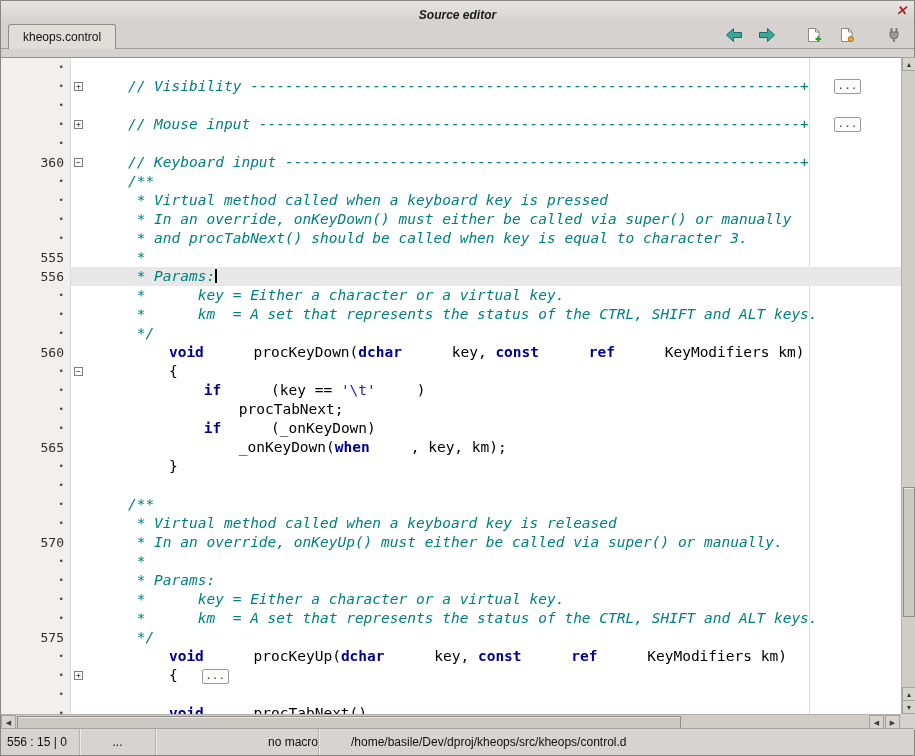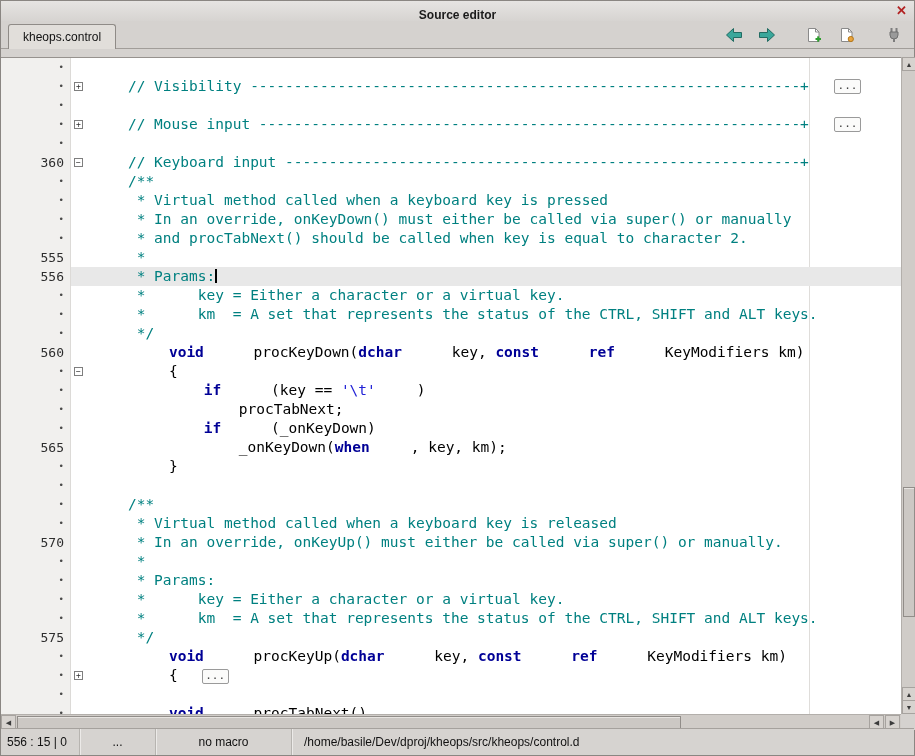--- a/index.html
+++ b/index.html
@@ -3,21 +3,21 @@
 <meta charset="utf-8">
 <style>
   * { margin:0; padding:0; box-sizing:border-box; }
   html,body { width:915px; height:756px; overflow:hidden; }
   body { font-family:"Liberation Sans", sans-serif; background:#d5d2cf; position:relative; }
   .window { position:absolute; inset:0; border:1px solid #8a8682; }
 
   
   .titlebar { position:absolute; top:0; left:0; right:0; height:28px;
     background:linear-gradient(#e6e4e2,#d1cecb); border-bottom:1px solid #b3b0ad;
-    display:flex; align-items:center; justify-content:center; }
+    display:flex; align-items:center; justify-content:center;font-style:italic; }
   .title { font-size:12px; font-weight:bold; color:#1b1b1b; }
   .close { position:absolute; right:7px; top:2px; color:#b22222; font-weight:bold; font-size:13px; line-height:16px; }
 
   
   .tabbar { position:absolute; top:20px; left:0; right:0; height:36px; background:#d5d2cf;padding-left:45px; }
   .tabline { position:absolute; left:0; right:0; top:27px; height:1px; background:#a19d99; }
   .tab { position:absolute; left:7px; top:3px; height:25px; padding:0 14px;
     background:#e1deda; border:1px solid #8f8b87; border-bottom:none; border-radius:3px 3px 0 0;
     display:flex; align-items:center; font-size:12px; color:#111; }
   .toolbar { position:absolute; right:10px; top:5px; display:flex; align-items:center; gap:13px; }
@@ -31,21 +31,21 @@
   .row { display:flex; height:19px; position:relative; }
   .gut { flex:none; width:70px; background:#f1f0ee; border-right:1px solid #dcdad7;
     text-align:right; padding-right:6px; font:13px/19px "DejaVu Sans Mono", monospace; color:#2e2e2e; }
   .gut.dot { font-size:9px; color:#4a4a4a; }
   .foldcol { flex:none; width:22px; position:relative; background:#fff; }
   .foldbox { position:absolute; left:3px; top:5px; width:9px; height:9px; background:#fff;
     border:1px solid #7e7e7e; font:8px/7px "DejaVu Sans Mono", monospace; text-align:center; color:#2e2e2e; }
   .codecell { flex:1; min-width:0; position:relative; white-space:pre;
     font:14.5px/19px "DejaVu Sans Mono", monospace; color:#000; }
   .row.cur .codecell, .row.cur .foldcol { background:#e8e8e8; }
-  .t-c { color:#008080; }
+  .t-c { color:#008080; font-style:italic; }
   .t-k { color:#000096; font-weight:bold; }
   .t-s { color:#2121d6; }
   .t-p { color:#000;margin-left:41px; }
   .caret { display:inline-block; width:2px; height:14px; background:#000; vertical-align:-2px; }
   .ebox { display:inline-block; width:27px; height:15px; border:1px solid #9a9a9a; border-radius:2px;
     background:#fbfbfa; color:#444; font:11px/12px "DejaVu Sans Mono", monospace; text-align:center; }
   .ebox.right { position:absolute; right:40px; top:2px; }
   .ebox.inline { margin-left:24px; vertical-align:1px; }
 
   
@@ -69,22 +69,22 @@
     background:#ccc8c4; border:1px solid #918d89; box-shadow:inset 0 1px 0 #e7e4e1; }
   .corner { position:absolute; left:900px; top:713px; width:15px; height:16px; background:#d5d2cf; }
 
   
   .statusbar { position:absolute; left:0; bottom:0; right:0; height:27px;
     background:#d6d3d0; border-top:1px solid #a5a19d; display:flex; align-items:stretch;
     font-size:12px; color:#111; }
   .sp { display:flex; align-items:center; border-right:1px solid #b7b4b0; box-shadow:1px 0 0 #eceae8; }
   .sp1 { width:79px; padding-left:6px; }
   .sp2 { width:76px; justify-content:center; }
-  .sp3 { width:136px; justify-content:center; }
-  .sp4 { flex:1; padding-left:12px; border-right:none; box-shadow:none; }
+  .sp3 { width:163px; justify-content:flex-end; }
+  .sp4 { flex:1; padding-left:32px; border-right:none; box-shadow:none; }
 </style>
 </head>
 <body>
 
 <div class="window">
 
   <div class="titlebar">
     <span class="title">Source editor</span>
     <span class="close">✕</span>
   </div>
@@ -181,21 +181,21 @@
           <div class="codecell"><span class="t-c">     * Virtual method called when a keyboard key is pressed</span></div>
         </div>
         <div class="row">
           <div class="gut dot">•</div>
           <div class="foldcol"></div>
           <div class="codecell"><span class="t-c">     * In an override, onKeyDown() must either be called via super() or manually</span></div>
         </div>
         <div class="row">
           <div class="gut dot">•</div>
           <div class="foldcol"></div>
-          <div class="codecell"><span class="t-c">     * and procTabNext() should be called when key is equal to character 2.</span></div>
+          <div class="codecell"><span class="t-c">     * and procTabNext() should be called when key is equal to character 3.</span></div>
         </div>
         <div class="row">
           <div class="gut">555</div>
           <div class="foldcol"></div>
           <div class="codecell"><span class="t-c">     *</span></div>
         </div>
         <div class="row cur">
           <div class="gut">556</div>
           <div class="foldcol"></div>
           <div class="codecell"><span class="t-c">     * Params:</span><span class="caret"></span></div>

